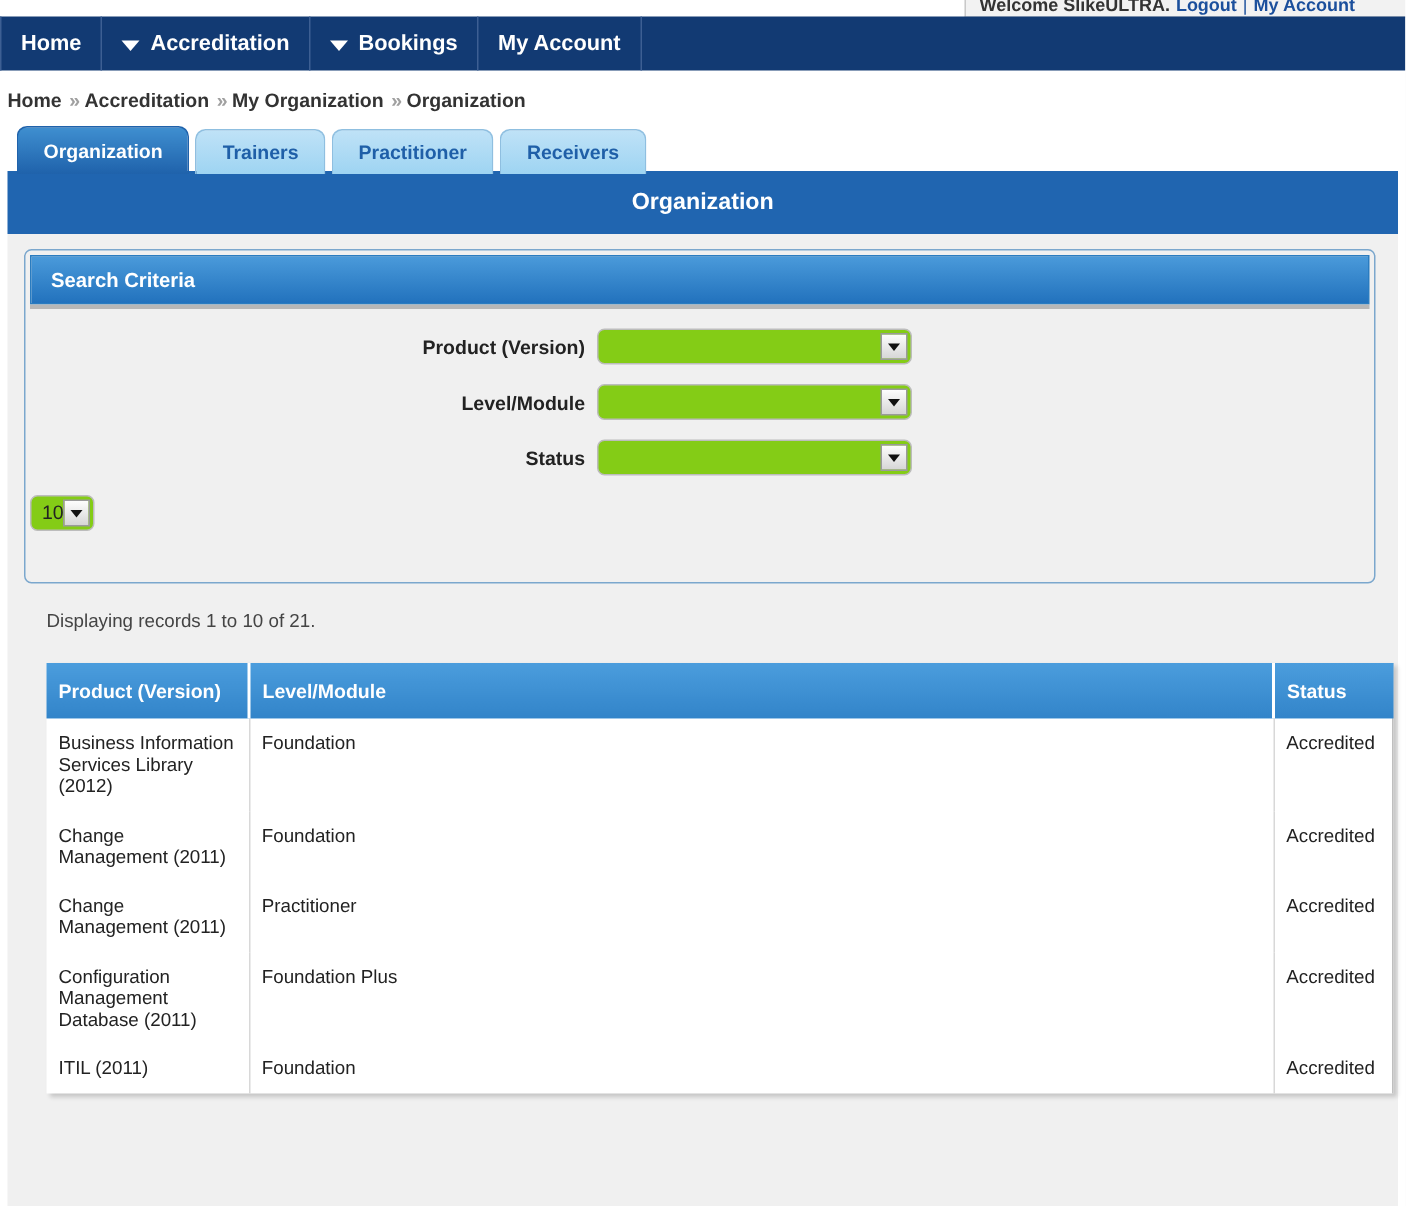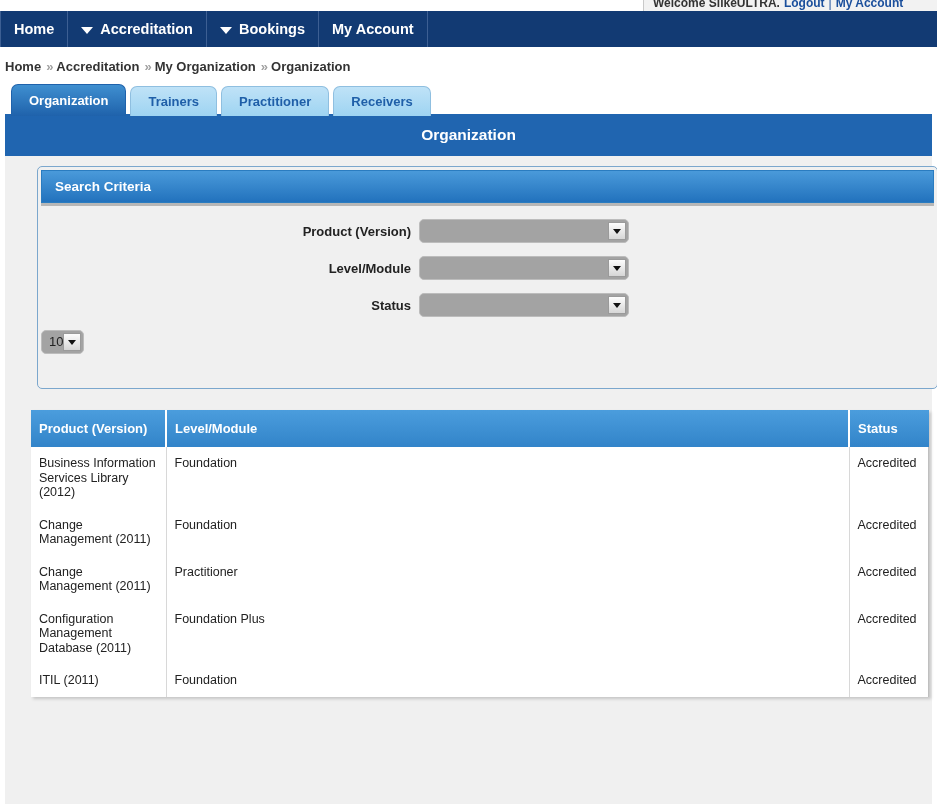--- a/index.html
+++ b/index.html
@@ -169,21 +169,21 @@
     padding: 10px 10px 0 10px;
   }
 
   
   .panel {
     border: 1px solid #7ba7cd;
     border-radius: 5px;
     background: #f0f0f0;
     box-sizing: border-box;
     width: 901px;
-    margin-left: 22px;
+    margin-left: 1px;
     padding: 3px;
   }
   .panel-header {
     height: 33px;
     background: linear-gradient(to bottom, #4a9ada 0%, #2272bd 100%);
     border: 1px solid #2a7cc0;
     display: flex;
     align-items: center;
     padding-left: 13px;
     box-sizing: border-box;
@@ -220,21 +220,21 @@
   .req-star {
     color: #d04a4a;
     font-size: 12px;
     margin-left: 1px;
   }
 
   .sel {
     position: relative;
     display: inline-block;
     height: 24px;
-    background: #a3a3a3;
+    background: #84cc16;
     border: 1px solid #bcbcbc;
     border-radius: 5px;
     box-sizing: border-box;
     cursor: pointer;
   }
   .sel.wide { width: 210px; }
   .sel.narrow { width: 43px; }
   .sel .selval {
     position: absolute;
     left: 7px;
@@ -438,20 +438,21 @@
             <span class="arrowbox">
                 <i></i>
               </span>
           </div>
         </div>
 
 
       </div>
     </div>
 
+    <div class="displaying">Displaying records 1 to 10 of 21.</div>
 
     <div class="table-wrap">
       <table class="results">
         <thead>
           <tr>
             <th class="col-product">Product (Version)</th>
             <th class="col-level">Level/Module</th>
             <th class="col-status">Status</th>
           </tr>
         </thead>

